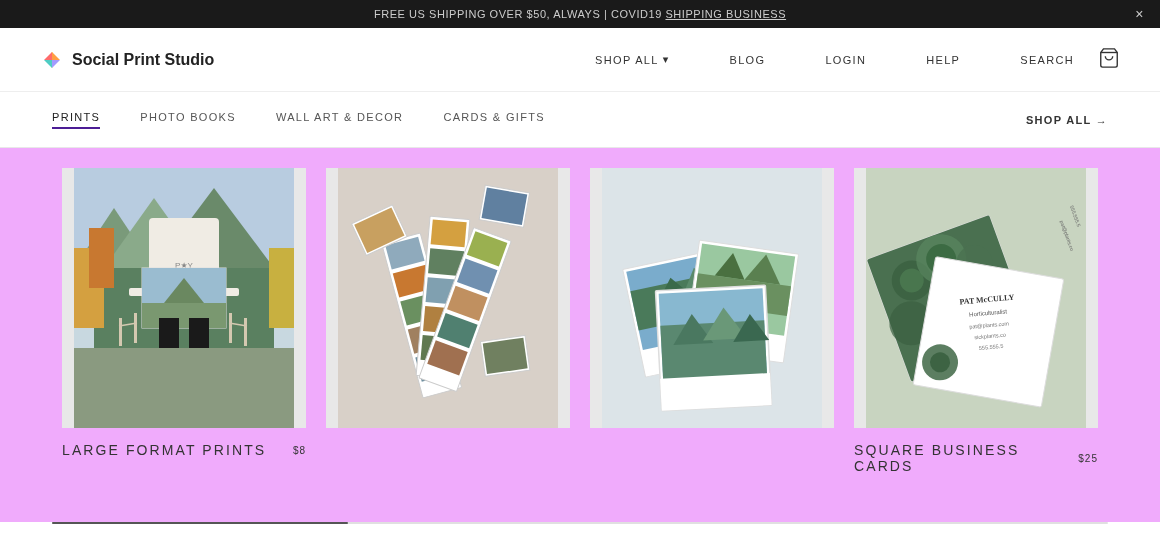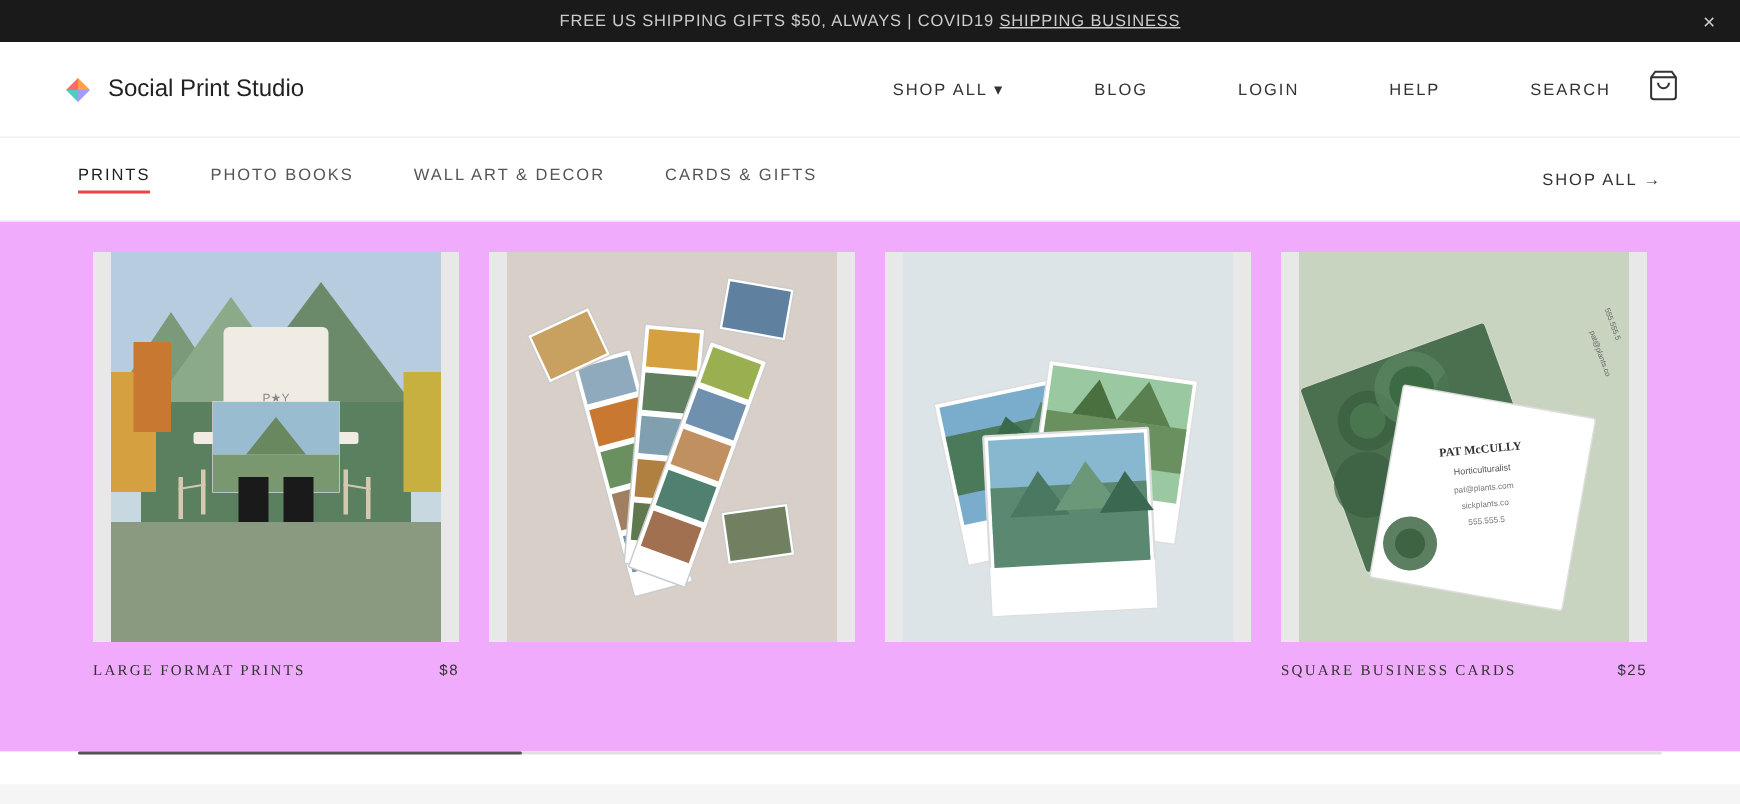--- a/index.html
+++ b/index.html
@@ -40,21 +40,21 @@
       justify-content: space-between;
       padding: 0 40px;
       height: 64px;
       border-bottom: 1px solid #eee;
     }
     .logo {
       display: flex;
       align-items: center;
       gap: 8px;
       font-size: 16px;
-      font-weight: 400;
+      font-weight: 700;
       color: #222;
       cursor: pointer;
     }
     .logo-icon {
       width: 24px;
       height: 24px;
     }
     .nav-right {
       display: flex;
       align-items: center;
@@ -96,32 +96,32 @@
       font-size: 11px;
       letter-spacing: 0.12em;
       text-transform: uppercase;
       color: #555;
       cursor: pointer;
       padding-bottom: 4px;
       font-weight: 500;
     }
     .sub-nav-item.active {
       color: #222;
-      border-bottom: 2px solid #ef4444;
+      border-bottom: 2px solid #4c1d95;
     }
     .shop-all-link {
       font-size: 11px;
       letter-spacing: 0.12em;
       text-transform: uppercase;
       color: #333;
       cursor: pointer;
       display: flex;
       align-items: center;
       gap: 6px;
-      font-weight: 400;
+      font-weight: 700;
     }
 
     
     .product-grid {
       background: #f0abfc;
       padding: 20px 52px 40px 52px;
       display: flex;
       gap: 0;
       overflow: hidden;
     }
@@ -141,26 +141,25 @@
       position: relative;
     }
 
     .product-info {
       display: flex;
       align-items: center;
       justify-content: space-between;
       padding: 14px 0 8px 0;
     }
     .product-name {
-      font-size: 10px;
+      font-size: 14px;
       letter-spacing: 0.15em;
       text-transform: uppercase;
       color: #333;
       font-weight: 500;
-      font-family: Liberation Serif, serif;
     }
     .product-price {
       font-size: 10px;
       letter-spacing: 0.1em;
       color: #333;
       font-weight: 500;
     }
 
     
     .scroll-bar-wrap {
@@ -180,21 +179,21 @@
       height: 100%;
       background: #555;
       border-radius: 1px;
     }
   </style>
 </head>
 <body>
 
 <div class="top-banner">
   <span>
-    <span>FREE US SHIPPING GIFTS $50, ALWAYS   |   COVID19 </span><a href="#">SHIPPING BUSINESS</a>
+    <span>FREE US SHIPPING OVER $50, ALWAYS   |   COVID19 </span><a href="#">SHIPPING BUSINESS</a>
   </span>
   <span class="close-banner">×</span>
 </div>
 
 <div class="header">
   <div class="logo">
 
     <svg class="logo-icon" viewBox="0 0 24 24" xmlns="http://www.w3.org/2000/svg">
       <polygon points="12,4 20,12 12,20 4,12" fill="none" stroke="#e0e0e0" stroke-width="0"></polygon>
       <polygon points="12,4 16,12 12,20 8,12" fill="#ffcc00"></polygon>

